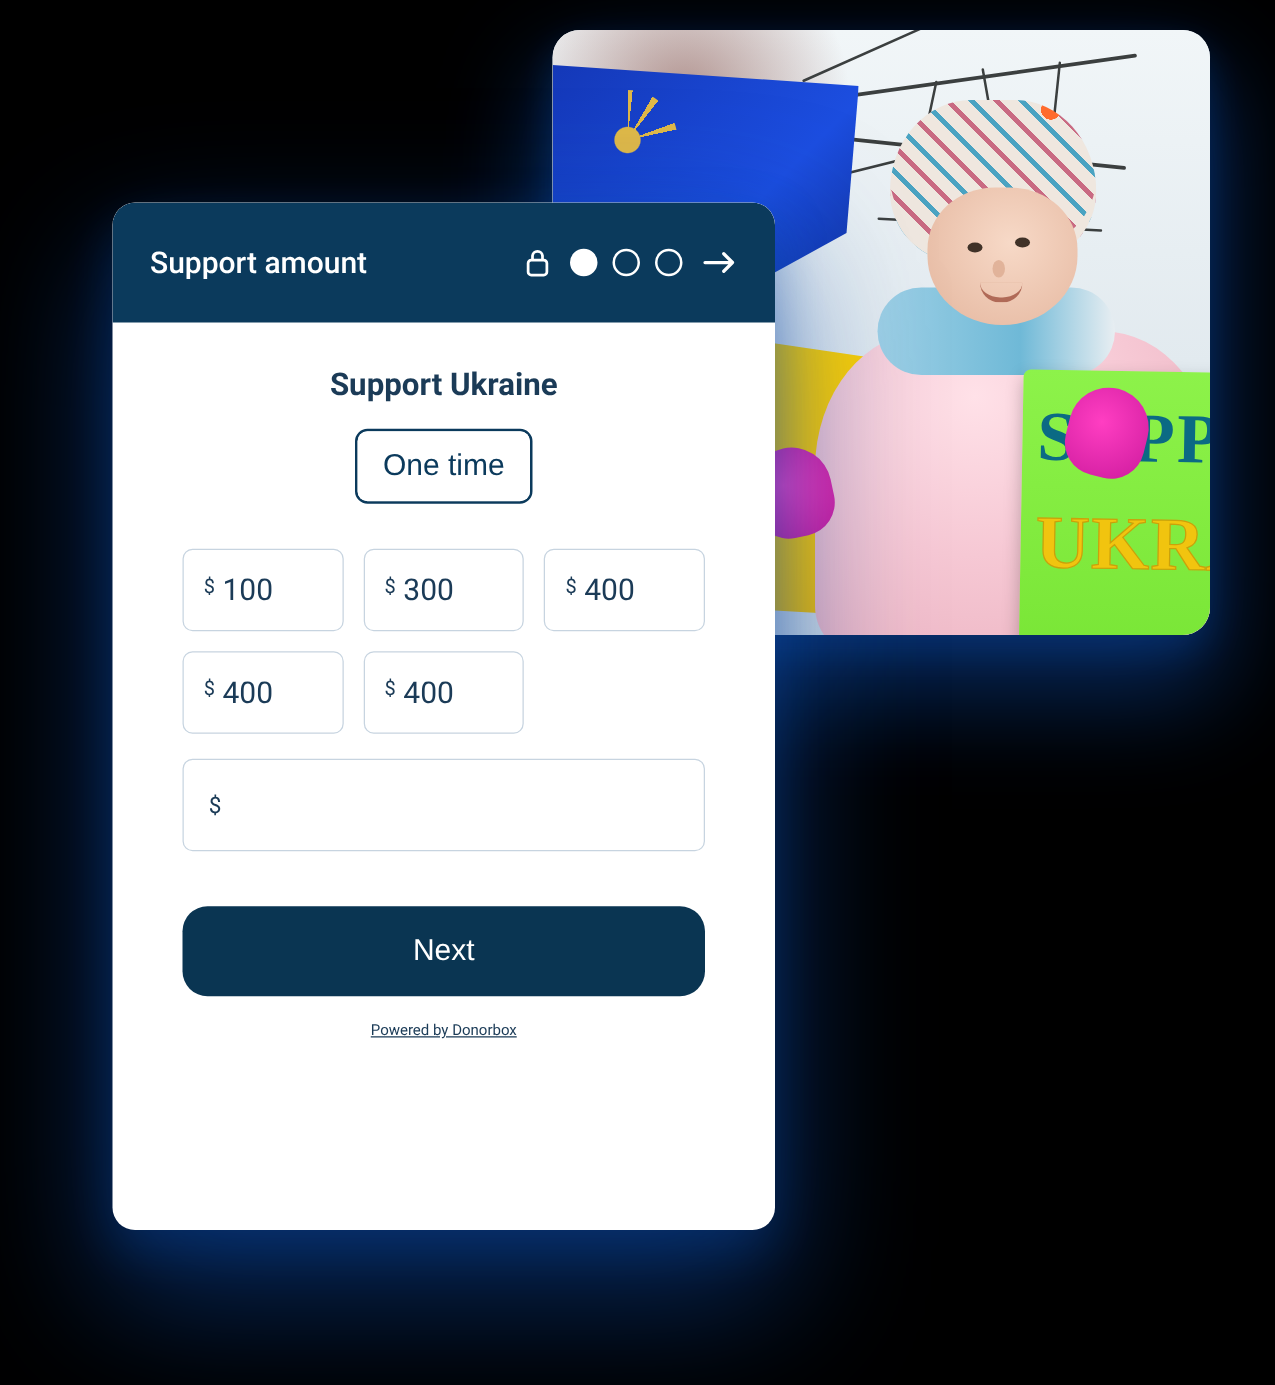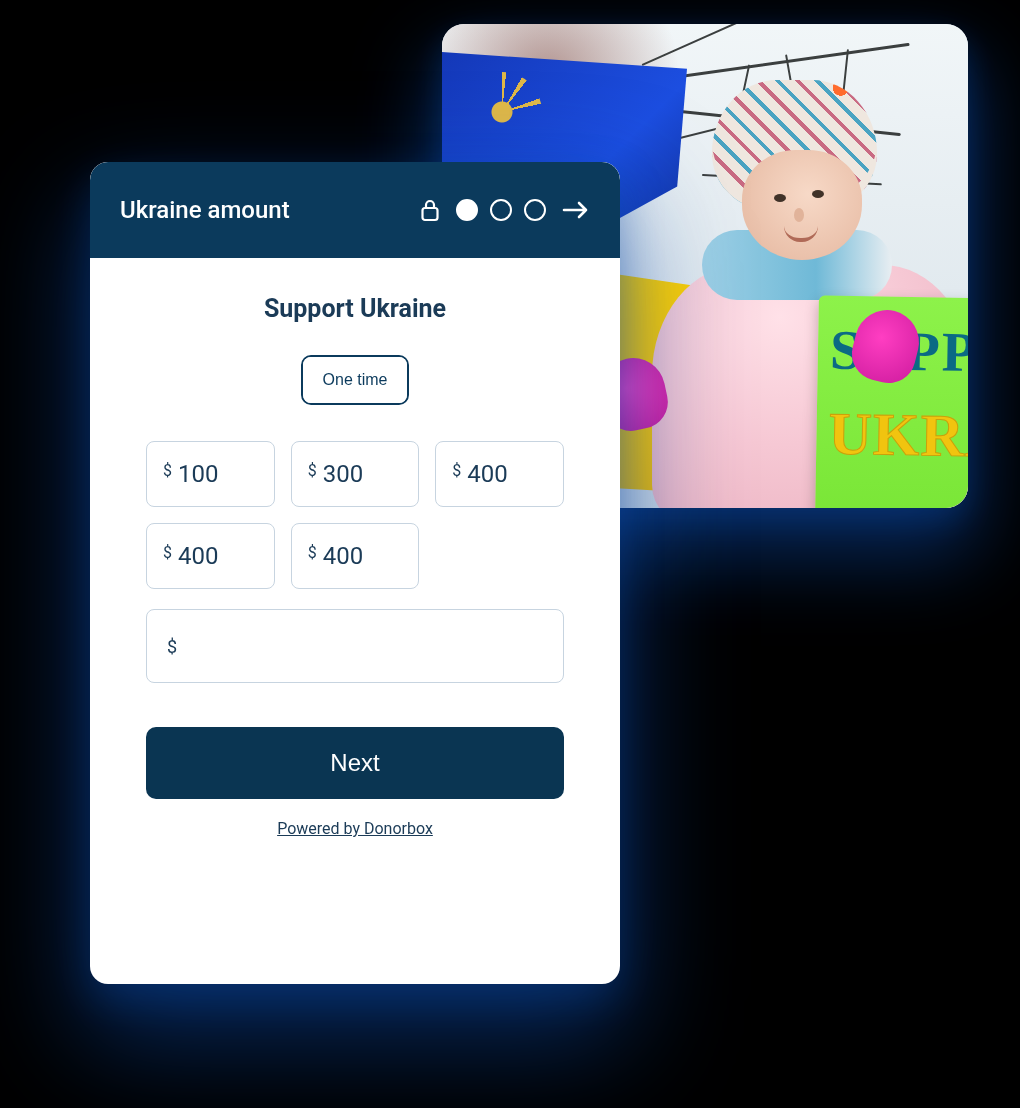--- a/index.html
+++ b/index.html
@@ -121,26 +121,26 @@
     border-radius:18px 18px 0 0;
   }
   .card-header .title{font-size:24px;font-weight:500;}
   .steps{display:flex;align-items:center;gap:16px;}
   .steps svg{display:block;}
   .dots{display:flex;gap:12px;align-items:center;}
   .dot{width:18px;height:18px;border-radius:50%;border:2.5px solid #fff;}
   .dot.filled{background:#fff;}
 
   .card-body{flex:1;padding:36px 56px 22px;}
-  .campaign-title{color:var(--text);font-size:25px;font-weight:700;text-align:center;margin:0 0 32px;}
+  .campaign-title{color:var(--text);font-size:25px;font-weight:700;text-align:center;margin:0 0 20px;}
 
   .freq-toggle{display:flex;justify-content:center;margin-bottom:36px;}
   .seg{display:flex;border:2px solid var(--navy);border-radius:10px;overflow:hidden;}
   .seg button{appearance:none;border:0;background:#fff;color:var(--navy);
-    font-size:16px;font-weight:500;padding:14px 20px;cursor:pointer;display:flex;align-items:center;gap:8px;}
+    font-size:24px;font-weight:500;padding:14px 20px;cursor:pointer;display:flex;align-items:center;gap:8px;}
   .seg button.active{background:var(--navy);color:#fff;}
   .seg button .heart{width:18px;height:18px;}
 
   .amounts{display:grid;grid-template-columns:repeat(3,1fr);gap:16px;margin-bottom:20px;}
   .amt{
     border:1px solid var(--border);border-radius:8px;background:#fff;
     height:64px;display:flex;align-items:center;padding:0 16px;gap:6px;
     color:var(--text);cursor:pointer;
   }
   .amt .cur{font-size:16px;transform:translateY(-4px);}
@@ -148,25 +148,25 @@
 
   .custom{
     border:1px solid var(--border);border-radius:8px;
     height:72px;display:flex;align-items:center;padding:0 20px;gap:10px;
     margin-bottom:44px;
   }
   .custom .cur{font-size:18px;color:var(--text);}
   .custom input{flex:1;border:0;outline:0;font-size:22px;color:var(--text);background:transparent;}
 
   .next{
-    width:100%;height:72px;border:0;border-radius:10px;
+    width:100%;height:72px;border:0;border-radius:20px;
     background:var(--navy-dark);color:#fff;font-size:24px;font-weight:500;cursor:pointer;
     margin-bottom:20px;
   }
-  .powered{display:block;text-align:center;color:var(--text);font-size:16px;text-decoration:underline;cursor:pointer;}
+  .powered{display:block;text-align:center;color:var(--text);font-size:12px;text-decoration:underline;cursor:pointer;}
 </style>
 </head>
 <body>
 
 <div class="stage">
 
   <div class="photo-card">
     <div class="scene">
       <div class="sky"></div>
       <div class="branches">
@@ -196,21 +196,21 @@
           <div class="l2">UKRAINE</div>
         </div>
         <div class="mitten mL"></div>
         <div class="mitten mR"></div>
       </div>
     </div>
   </div>
 
   <div class="card">
     <div class="card-header">
-      <div class="title">Ukraine amount</div>
+      <div class="title">Support amount</div>
       <div class="steps">
         <span>
           <svg width="20" height="24" viewBox="0 0 20 24" fill="none">
             <rect x="2.5" y="10" width="15" height="12" rx="2.5" stroke="#fff" stroke-width="2.2"></rect>
             <path d="M6 10V7a4 4 0 0 1 8 0v3" stroke="#fff" stroke-width="2.2" fill="none"></path>
           </svg>
         </span>
         <div class="dots">
           <span class="dot filled"></span>
           <span class="dot"></span>

